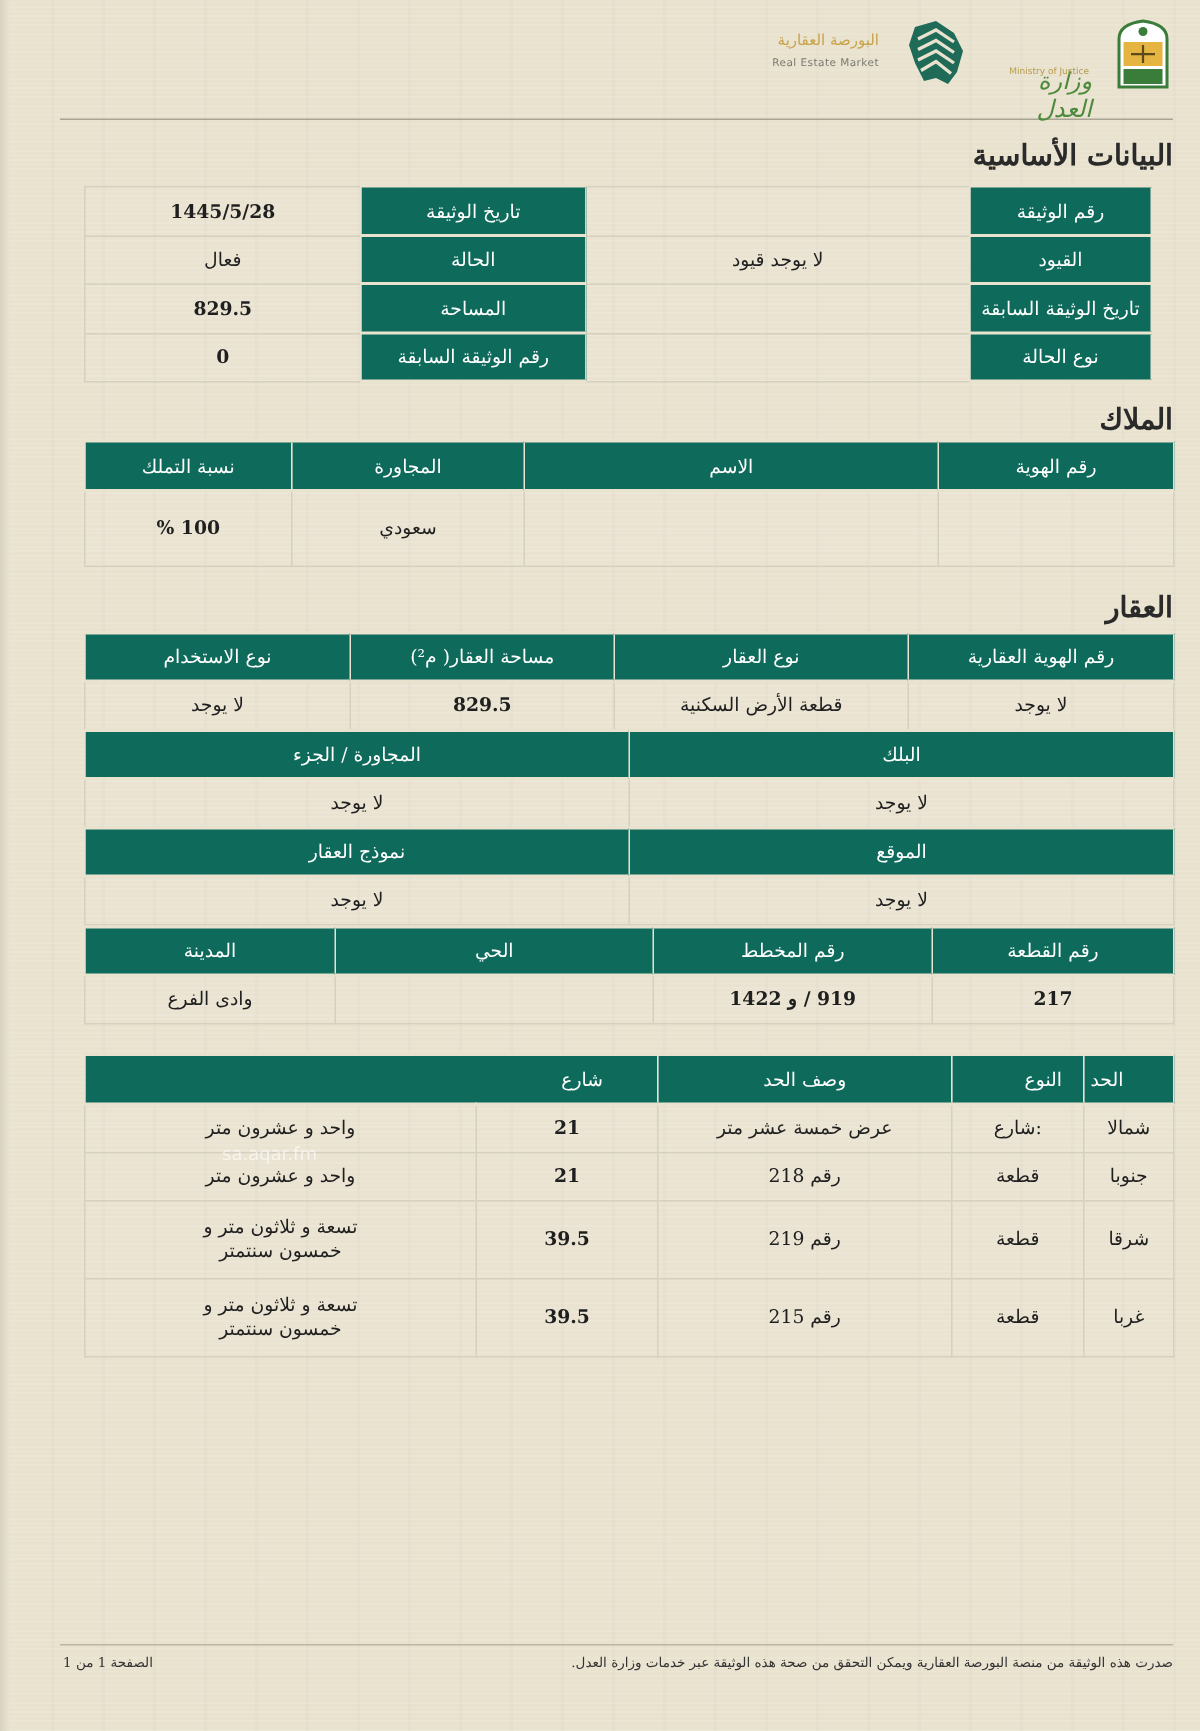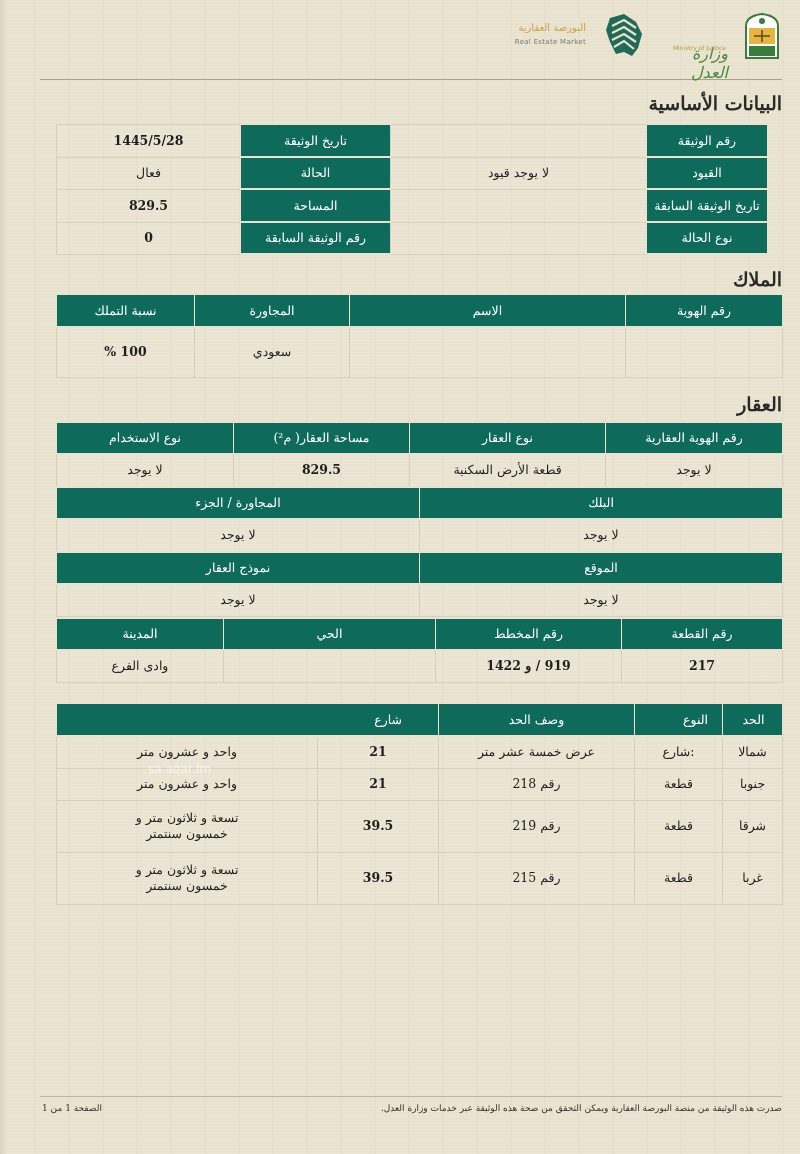--- a/index.html
+++ b/index.html
@@ -237,21 +237,21 @@
 <table style="left:56px; top:702px; width:726px;">
   <colgroup>
       <col style="width:60px">
       <col style="width:88px">
       <col style="width:196px">
       <col style="width:121px">
       <col style="width:261px">
     </colgroup>
   <tbody>
       <tr style="height:33px">
-    <th style="text-align:center;padding-right:2px;">الحد</th>
+    <th style="text-align:left;padding-right:2px;">الحد</th>
     <th style="text-align:right;padding-right:14px;">النوع</th>
     <th>وصف الحد</th>
     <th colspan="2" style="text-align:right;padding-right:36px;">شارع</th>
   </tr>
   <tr style="height:32px">
     <td class="v">شمالا</td>
     <td class="v">:شارع</td>
     <td class="v">عرض خمسة عشر متر</td>
     <td class="v num">21</td>
     <td class="v">واحد و عشرون متر</td>

